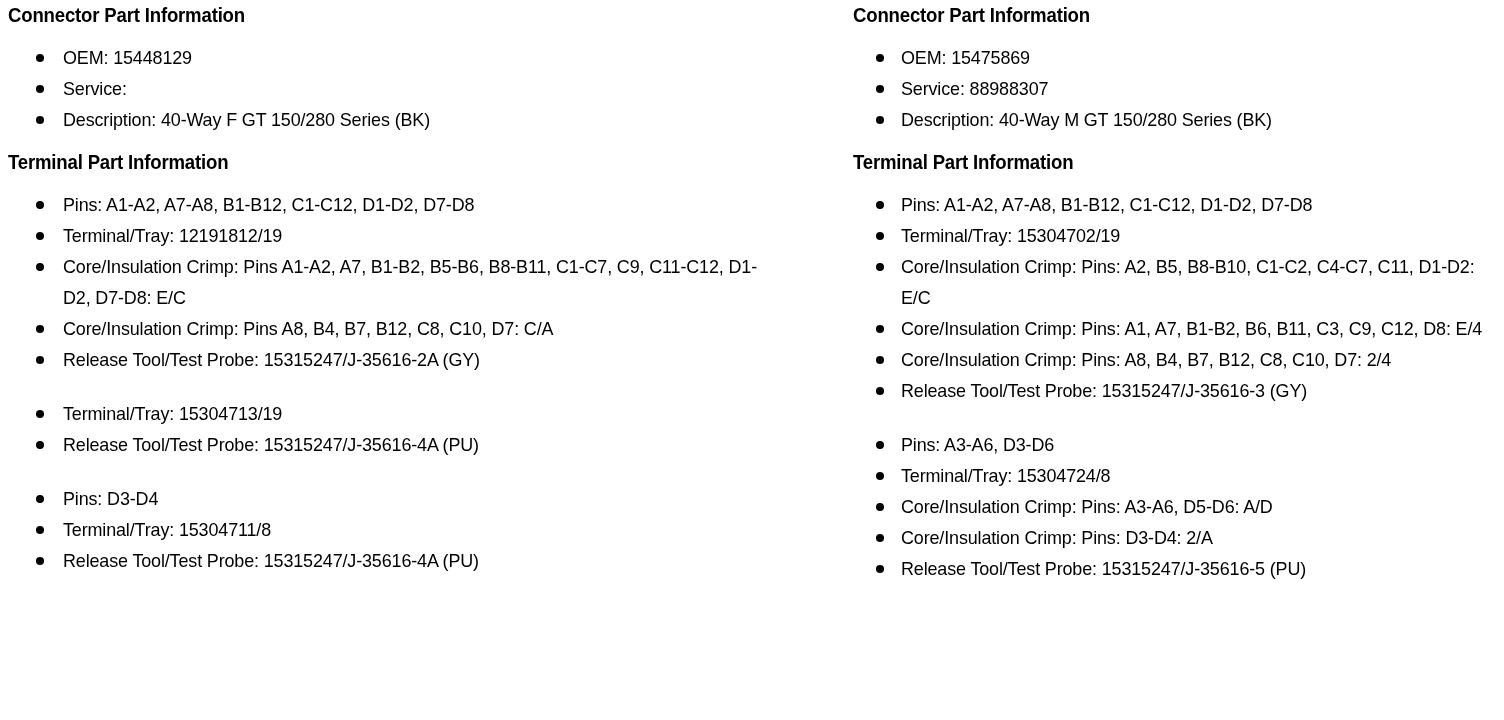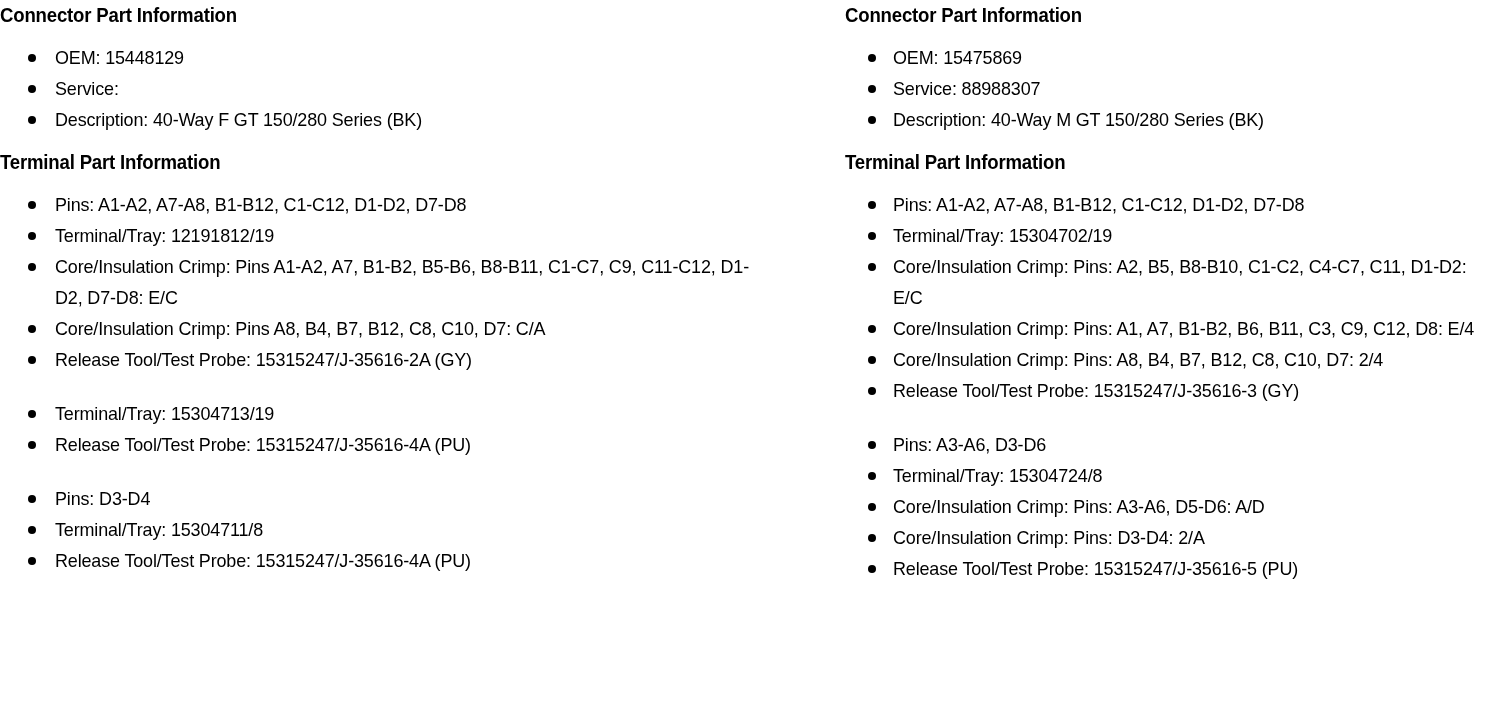--- a/index.html
+++ b/index.html
@@ -15,20 +15,21 @@
     font-family: "Liberation Sans", "DejaVu Sans", sans-serif;
     color: #000000;
     -webkit-font-smoothing: none;
   }
 
   .page {
     position: relative;
     width: 1413px;
     height: 720px;
     box-sizing: border-box;
+    margin-left: 8px;
   }
 
   .column {
     position: absolute;
     top: 0;
   }
   .column.left  { left: 0px;   width: 770px; }
   .column.right { left: 845px; width: 655px; }
 
   .section-heading {

